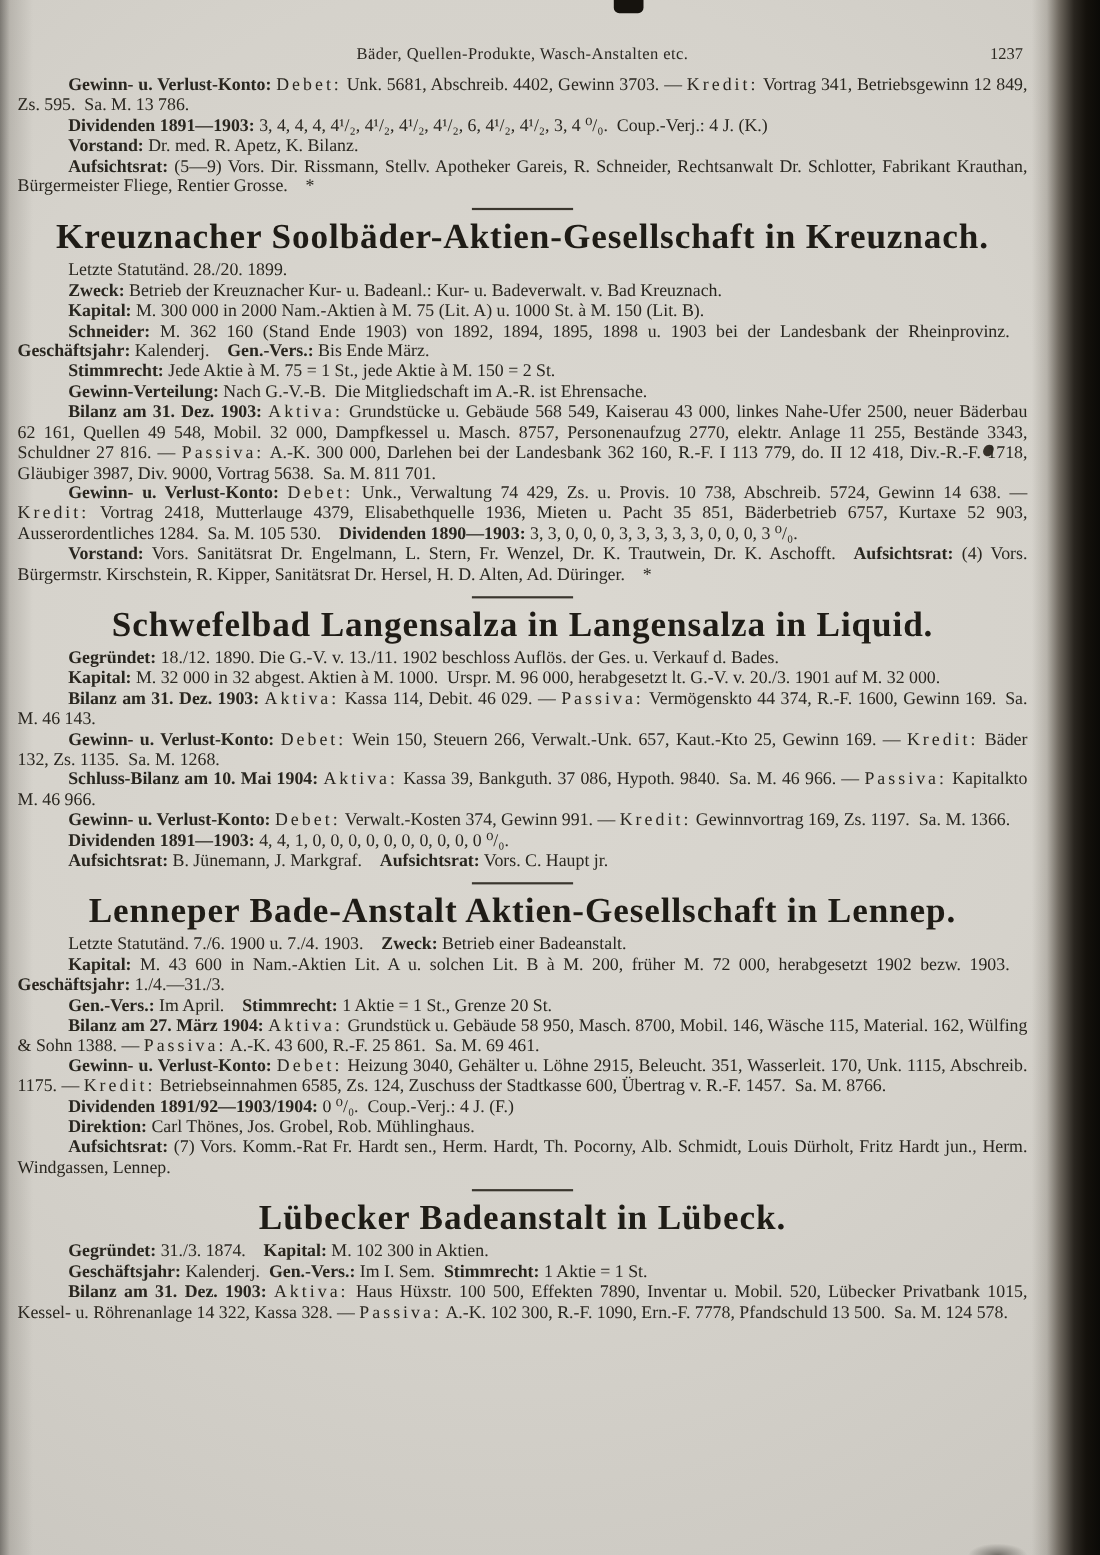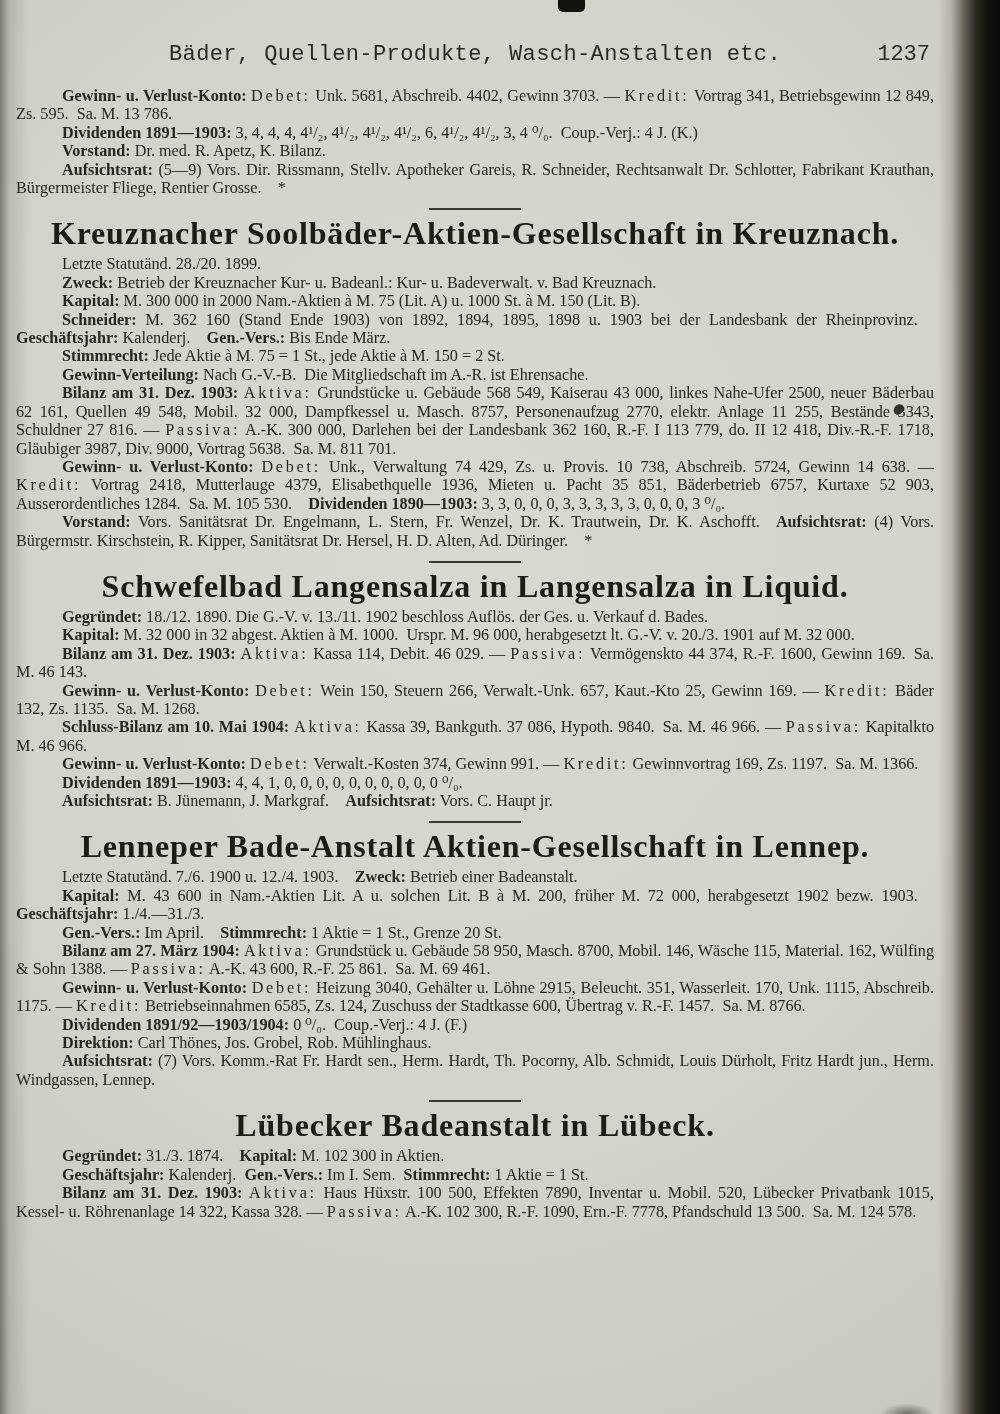--- a/index.html
+++ b/index.html
@@ -36,27 +36,27 @@
   }
   .mark-bottom {
     position: absolute; right: 58px; bottom: 0; width: 70px; height: 14px;
     background: radial-gradient(55% 110% at 50% 100%, rgba(25,22,17,.5), rgba(25,22,17,0) 70%);
   }
 
   .sheet { position: absolute; left: 16px; right: 66px; top: 0; }
 
   .running-header {
     position: relative; margin-top: 42px; height: 22px;
-    text-align: center; font-size: 22px; color: #2b2822; font-family: Liberation Mono, monospace;
+    text-align: center; font-size: 15px; color: #2b2822;
   }
   .header-title { letter-spacing: .4px; }
   .page-number { position: absolute; right: 4px; top: 0; }
 
   .content {
-    margin-top: 23px;
+    margin-top: 4px;
     font-size: 16.2px;
     line-height: 18.4px;
     text-align: justify;
     color: #29261f;
   }
   .content p { margin: 0; text-indent: 46px; }
   .b  { font-weight: bold; }
   .sp { letter-spacing: .17em; }
   .n  { }
 
@@ -107,21 +107,21 @@
         <p><span class="b">Gegründet:</span><span class="n"> 18./12. 1890. Die G.-V. v. 13./11. 1902 beschloss Auflös. der Ges. u. Verkauf d. Bades.</span></p>
         <p><span class="b">Kapital:</span><span class="n"> M. 32&nbsp;000 in 32 abgest. Aktien à M. 1000. Urspr. M. 96&nbsp;000, herabgesetzt lt. G.-V. v. 20./3. 1901 auf M. 32&nbsp;000.</span></p>
         <p><span class="b">Bilanz am 31. Dez. 1903:</span><span class="n"> </span><span class="sp">Aktiva:</span><span class="n"> Kassa 114, Debit. 46&nbsp;029. — </span><span class="sp">Passiva:</span><span class="n"> Vermögenskto 44&nbsp;374, R.-F. 1600, Gewinn 169. Sa. M. 46&nbsp;143.</span></p>
         <p><span class="b">Gewinn- u. Verlust-Konto:</span><span class="n"> </span><span class="sp">Debet:</span><span class="n"> Wein 150, Steuern 266, Verwalt.-Unk. 657, Kaut.-Kto 25, Gewinn 169. — </span><span class="sp">Kredit:</span><span class="n"> Bäder 132, Zs. 1135. Sa. M. 1268.</span></p>
         <p><span class="b">Schluss-Bilanz am 10. Mai 1904:</span><span class="n"> </span><span class="sp">Aktiva:</span><span class="n"> Kassa 39, Bankguth. 37&nbsp;086, Hypoth. 9840. Sa. M. 46&nbsp;966. — </span><span class="sp">Passiva:</span><span class="n"> Kapitalkto M. 46&nbsp;966.</span></p>
         <p><span class="b">Gewinn- u. Verlust-Konto:</span><span class="n"> </span><span class="sp">Debet:</span><span class="n"> Verwalt.-Kosten 374, Gewinn 991. — </span><span class="sp">Kredit:</span><span class="n"> Gewinnvortrag 169, Zs. 1197. Sa. M. 1366.</span></p>
         <p><span class="b">Dividenden 1891—1903:</span><span class="n"> 4, 4, 1, 0, 0, 0, 0, 0, 0, 0, 0, 0, 0&nbsp;⁰/₀.</span></p>
         <p><span class="b">Aufsichtsrat:</span><span class="n"> B. Jünemann, J. Markgraf. </span><span class="b">Aufsichtsrat:</span><span class="n"> Vors. C. Haupt jr.</span></p>
         <div class="divider"></div>
         <h2 class="company-heading">Lenneper Bade-Anstalt Aktien-Gesellschaft in Lennep.</h2>
-        <p><span class="n">Letzte Statutänd. 7./6. 1900 u. 12./4. 1903. </span><span class="b">Zweck:</span><span class="n"> Betrieb einer Badeanstalt.</span></p>
+        <p><span class="n">Letzte Statutänd. 7./6. 1900 u. 7./4. 1903. </span><span class="b">Zweck:</span><span class="n"> Betrieb einer Badeanstalt.</span></p>
         <p><span class="b">Kapital:</span><span class="n"> M. 43&nbsp;600 in Nam.-Aktien Lit. A u. solchen Lit. B à M. 200, früher M. 72&nbsp;000, herabgesetzt 1902 bezw. 1903. </span><span class="b">Geschäftsjahr:</span><span class="n"> 1./4.—31./3.</span></p>
         <p><span class="b">Gen.-Vers.:</span><span class="n"> Im April. </span><span class="b">Stimmrecht:</span><span class="n"> 1 Aktie = 1 St., Grenze 20 St.</span></p>
         <p><span class="b">Bilanz am 27. März 1904:</span><span class="n"> </span><span class="sp">Aktiva:</span><span class="n"> Grundstück u. Gebäude 58&nbsp;950, Masch. 8700, Mobil. 146, Wäsche 115, Material. 162, Wülfing &amp; Sohn 1388. — </span><span class="sp">Passiva:</span><span class="n"> A.-K. 43&nbsp;600, R.-F. 25&nbsp;861. Sa. M. 69&nbsp;461.</span></p>
         <p><span class="b">Gewinn- u. Verlust-Konto:</span><span class="n"> </span><span class="sp">Debet:</span><span class="n"> Heizung 3040, Gehälter u. Löhne 2915, Beleucht. 351, Wasserleit. 170, Unk. 1115, Abschreib. 1175. — </span><span class="sp">Kredit:</span><span class="n"> Betriebseinnahmen 6585, Zs. 124, Zuschuss der Stadtkasse 600, Übertrag v. R.-F. 1457. Sa. M. 8766.</span></p>
         <p><span class="b">Dividenden 1891/92—1903/1904:</span><span class="n"> 0&nbsp;⁰/₀. Coup.-Verj.: 4 J. (F.)</span></p>
         <p><span class="b">Direktion:</span><span class="n"> Carl Thönes, Jos. Grobel, Rob. Mühlinghaus.</span></p>
         <p><span class="b">Aufsichtsrat:</span><span class="n"> (7) Vors. Komm.-Rat Fr. Hardt sen., Herm. Hardt, Th. Pocorny, Alb. Schmidt, Louis Dürholt, Fritz Hardt jun., Herm. Windgassen, Lennep.</span></p>
         <div class="divider"></div>
         <h2 class="company-heading">Lübecker Badeanstalt in Lübeck.</h2>
         <p><span class="b">Gegründet:</span><span class="n"> 31./3. 1874. </span><span class="b">Kapital:</span><span class="n"> M. 102&nbsp;300 in Aktien.</span></p>

